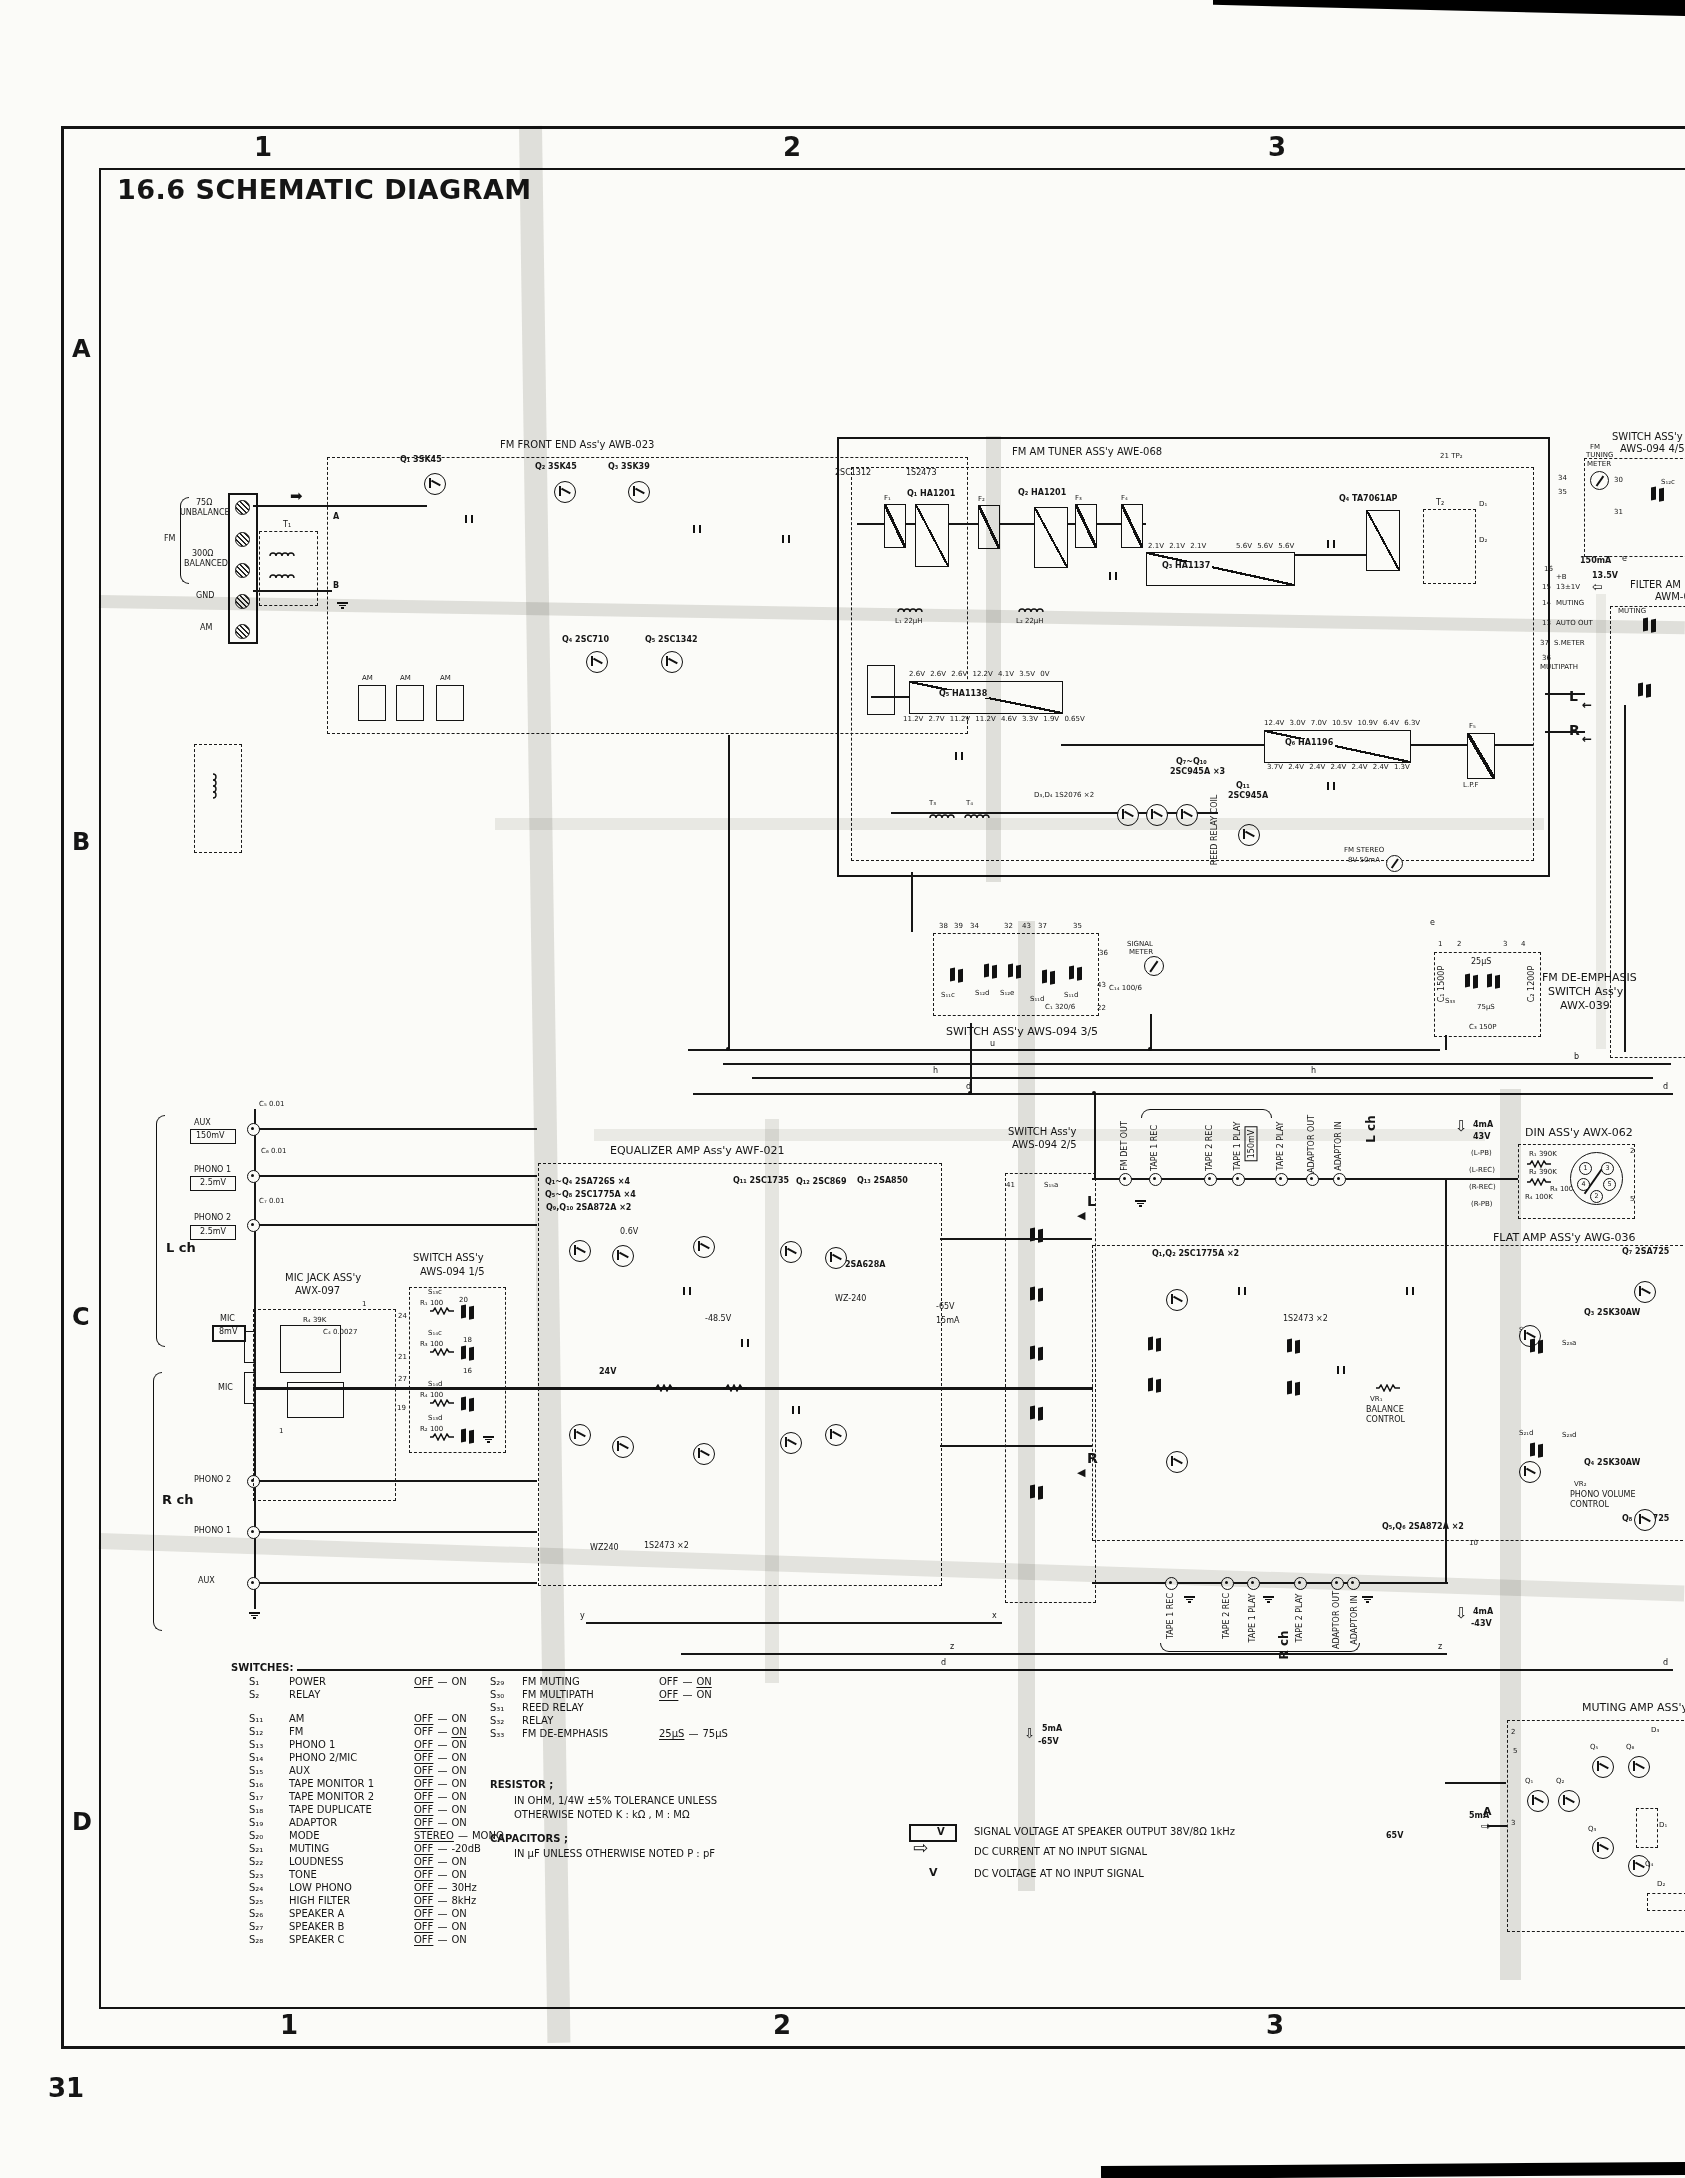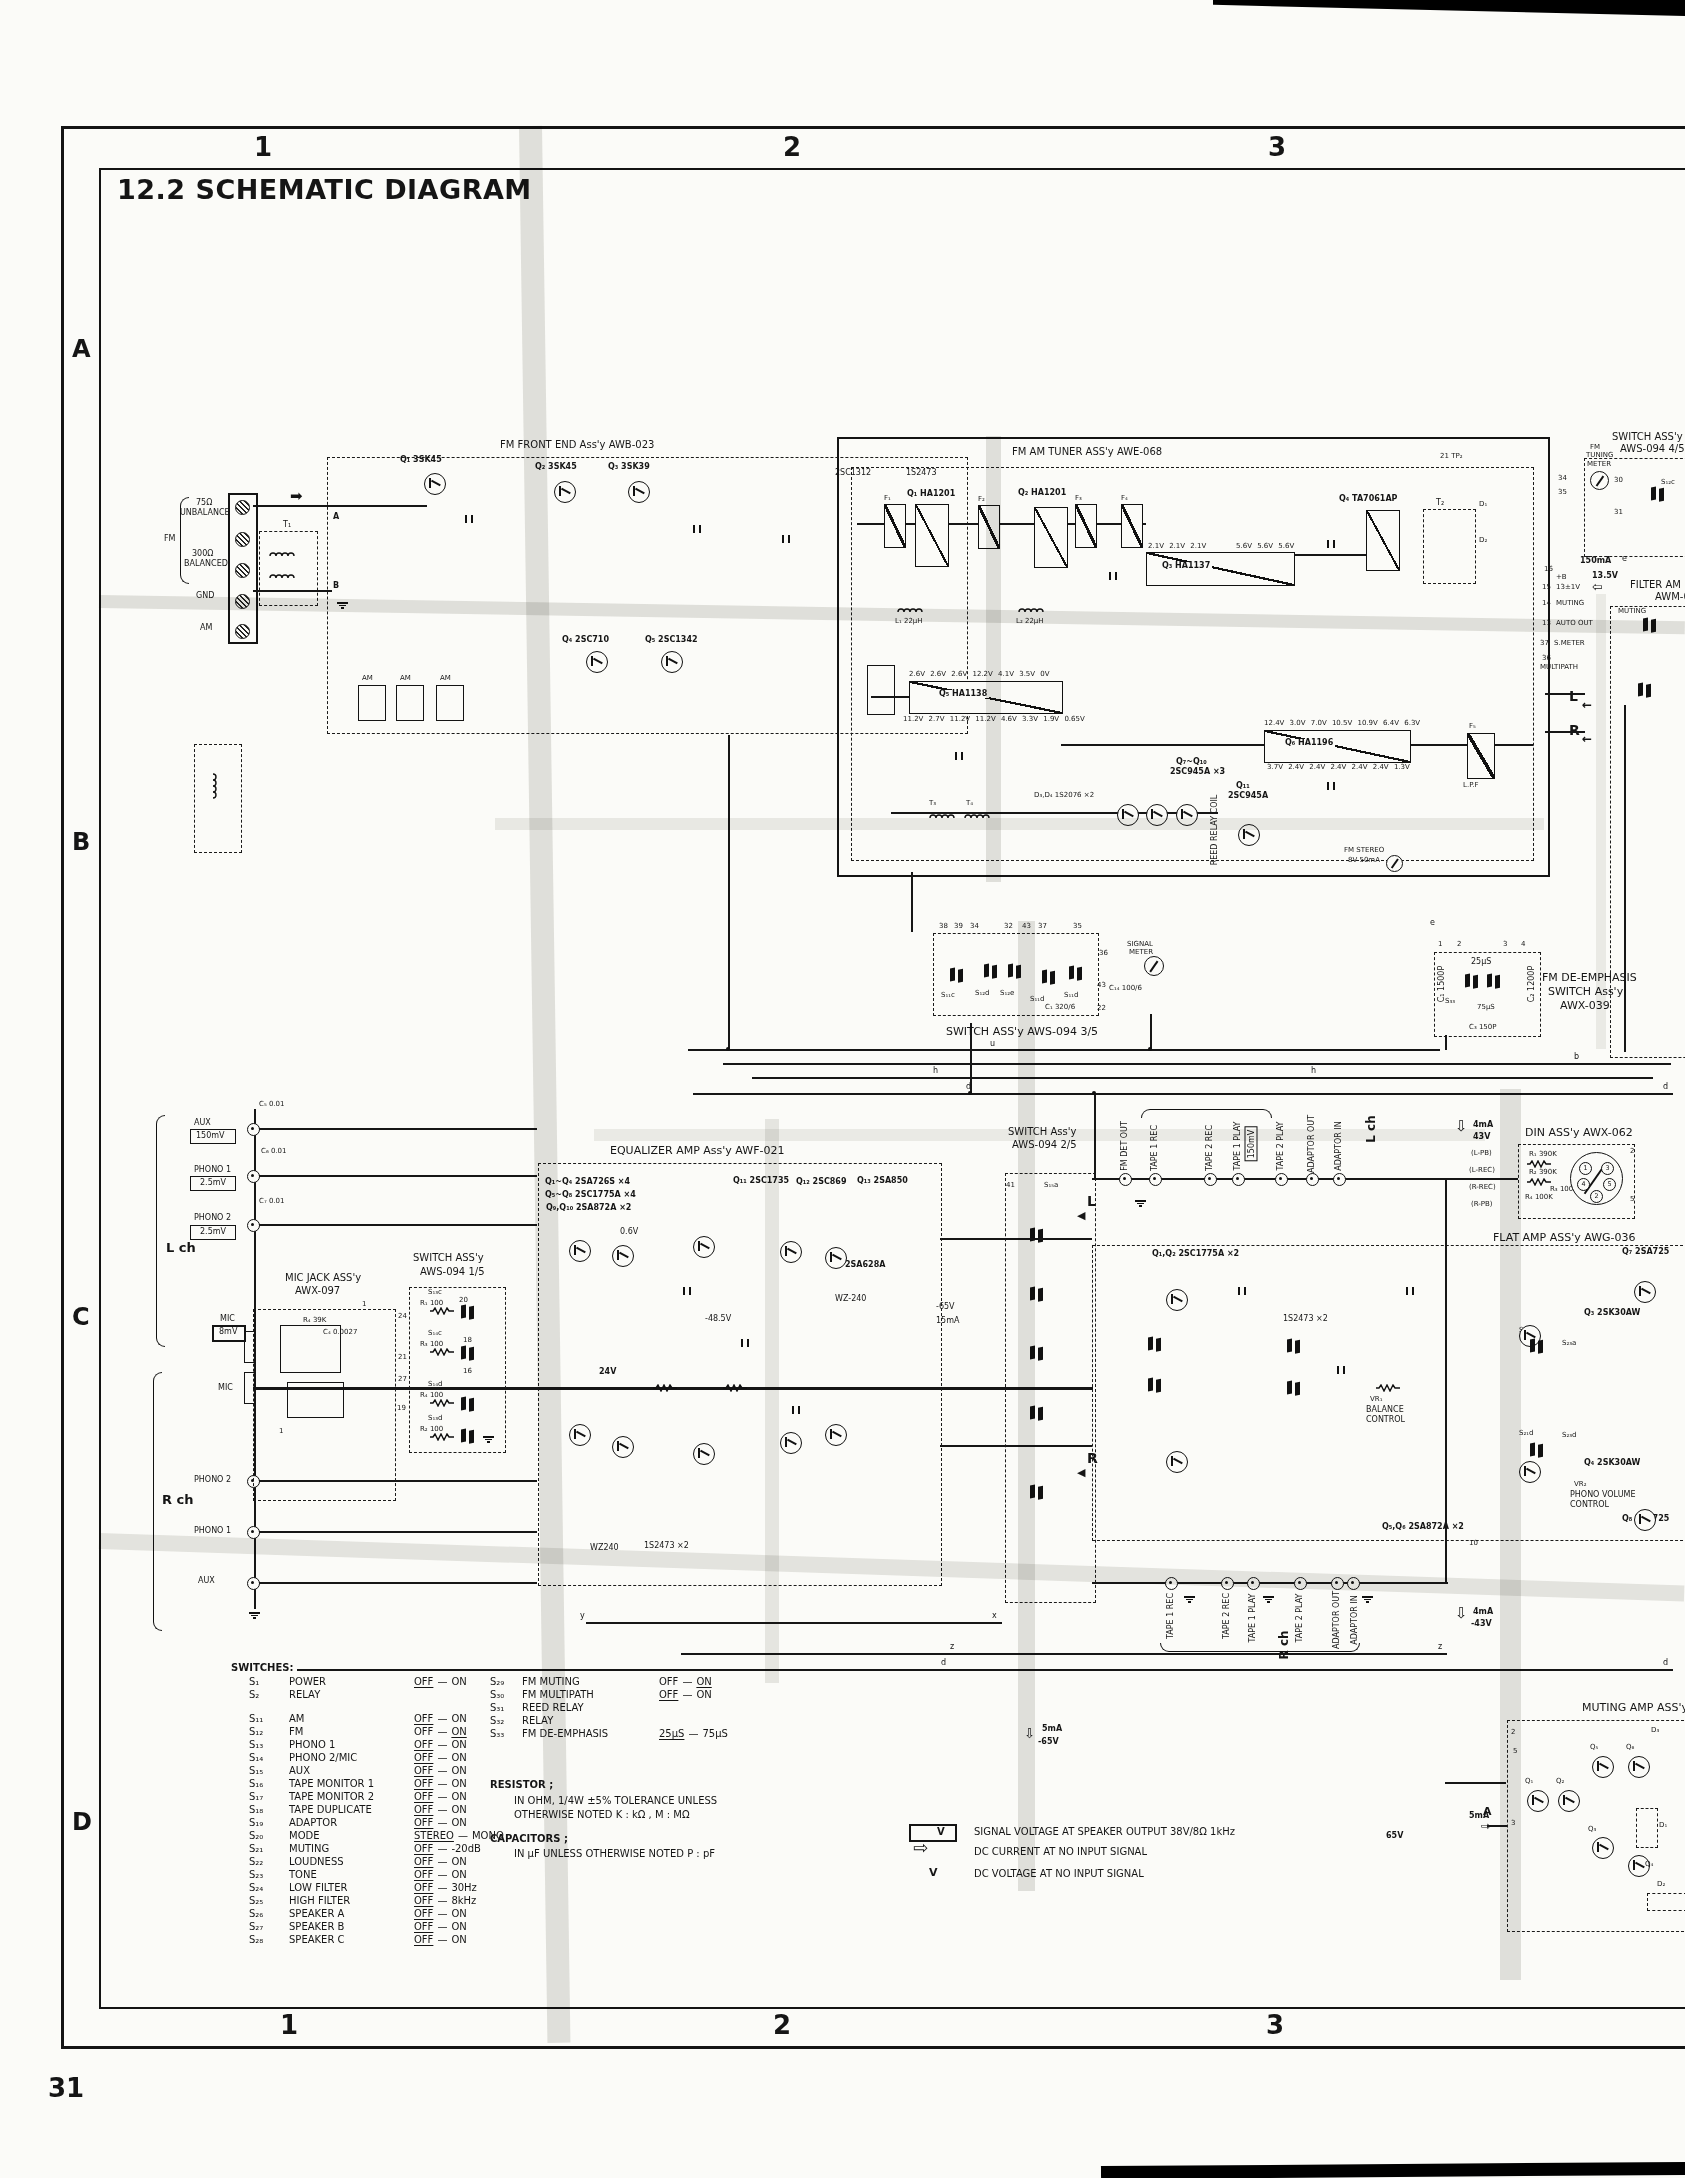--- a/index.html
+++ b/index.html
@@ -89,21 +89,21 @@
   <div class="L B C" style="left:792px;top:134px;font-size:26px">2</div>
   <div class="L B C" style="left:1277px;top:134px;font-size:26px">3</div>
   <div class="L B C" style="left:289px;top:2012px;font-size:26px">1</div>
   <div class="L B C" style="left:782px;top:2012px;font-size:26px">2</div>
   <div class="L B C" style="left:1275px;top:2012px;font-size:26px">3</div>
   <div class="L B" style="left:72px;top:337px;font-size:24px">A</div>
   <div class="L B" style="left:72px;top:830px;font-size:24px">B</div>
   <div class="L B" style="left:72px;top:1305px;font-size:24px">C</div>
   <div class="L B" style="left:72px;top:1810px;font-size:24px">D</div>
 
-  <div class="L B" style="left:117px;top:176px;font-size:27px;letter-spacing:0.5px">12.2  SCHEMATIC DIAGRAM</div>
+  <div class="L B" style="left:117px;top:176px;font-size:27px;letter-spacing:0.5px">16.6  SCHEMATIC DIAGRAM</div>
   <div class="L B" style="left:48px;top:2075px;font-size:26px">31</div>
 
   <div class="X" style="left:228px;top:493px;width:26px;height:147px"></div>
   <div class="SC" style="left:235px;top:500px"></div>
   <div class="SC" style="left:235px;top:532px"></div>
   <div class="SC" style="left:235px;top:563px"></div>
   <div class="SC" style="left:235px;top:594px"></div>
   <div class="SC" style="left:235px;top:624px"></div>
   <div class="VB" style="left:180px;top:497px;height:85px"></div>
   <div class="L s8" style="left:196px;top:499px">75Ω</div>
@@ -753,21 +753,21 @@
       </div>
     <div class="swrow">
         <span class="sid">S₂₃</span>
         <span class="snm">TONE</span>
         <span class="sp" data-u="1">OFF</span>
         <span class="sd">—</span>
         <span class="sp2" data-u="0">ON</span>
       </div>
     <div class="swrow">
         <span class="sid">S₂₄</span>
-        <span class="snm">LOW FILTER</span>
+        <span class="snm">LOW PHONO</span>
         <span class="sp" data-u="1">OFF</span>
         <span class="sd">—</span>
         <span class="sp2" data-u="0">30Hz</span>
       </div>
     <div class="swrow">
         <span class="sid">S₂₅</span>
         <span class="snm">HIGH FILTER</span>
         <span class="sp" data-u="1">OFF</span>
         <span class="sd">—</span>
         <span class="sp2" data-u="0">8kHz</span>

